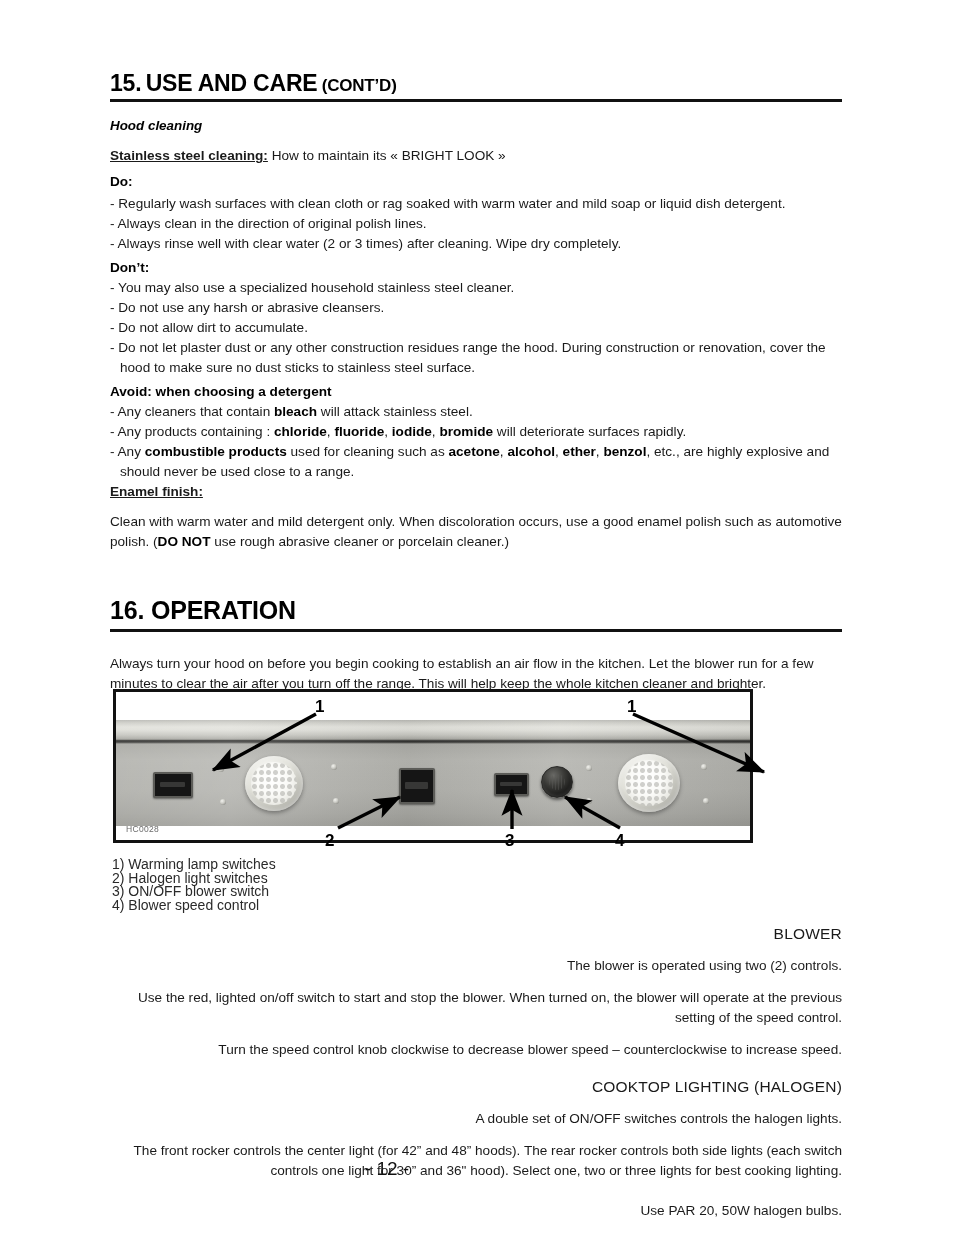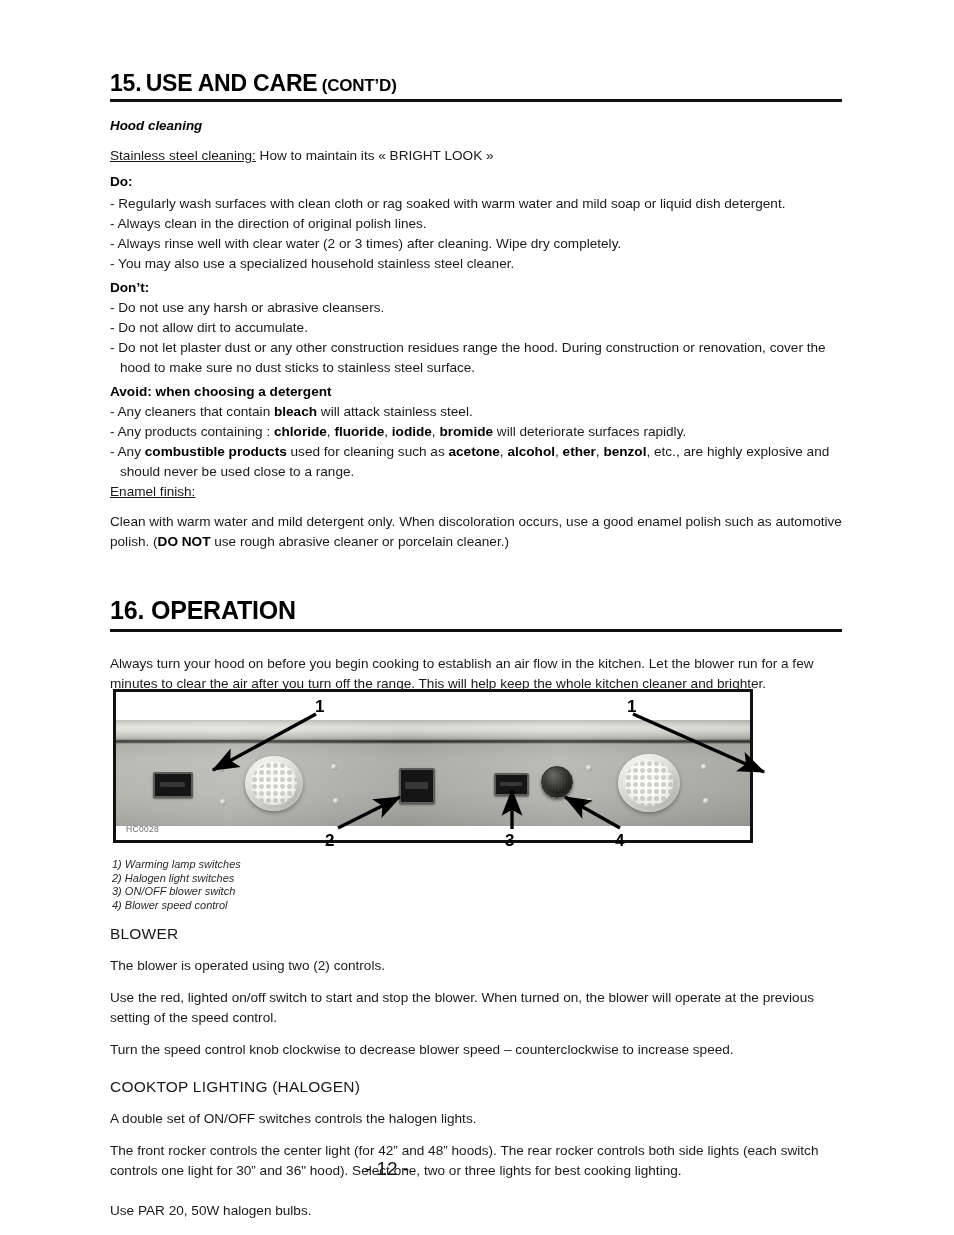--- a/index.html
+++ b/index.html
@@ -67,21 +67,21 @@
   .gap-6  { margin-top: 6px; }
   .gap-4  { margin-top: 4px; }
   .gap-2  { margin-top: 2px; }
 
   .subhead-italic {
     font-size: 13.4px;
     font-weight: bold;
     font-style: italic;
     color: #000;
   }
-  .underlined { text-decoration: underline; }
+  .underlined { text-decoration: underline; font-weight: bold; }
   .b { font-weight: bold; color: #000; }
   .hang {
     padding-left: 10px;
     text-indent: -10px;
   }
 
   
   .figure {
     position: absolute;
     left: 113px;
@@ -206,22 +206,21 @@
     width: 954px;
     height: 1235px;
     pointer-events: none;
     overflow: visible;
   }
 
   .legend {
     position: absolute;
     left: 112px;
     top: 858px;
-    font-style: italic;
-    font-size: 11px;
+    font-size: 14px;
     line-height: 13.6px;
     color: #2a2a2a;
   }
 
   .h-sub {
     font-size: 15.5px;
     color: #1a1a1a;
     letter-spacing: 0.2px;
   }
 
@@ -251,23 +250,23 @@
     <div class="p subhead-italic gap-14">Hood cleaning</div>
 
     <div class="p gap-10">
       <span class="underlined">Stainless steel cleaning:</span><span> How to maintain its « BRIGHT LOOK »</span>
     </div>
 
     <div class="p b gap-6">Do:</div>
     <div class="p gap-2 hang">- Regularly wash surfaces with clean cloth or rag soaked with warm water and mild soap or liquid dish detergent.</div>
     <div class="p hang">- Always clean in the direction of original polish lines.</div>
     <div class="p hang">- Always rinse well with clear water (2 or 3 times) after cleaning. Wipe dry completely.</div>
+    <div class="p b gap-4">Don’t:</div>
+
     <div class="p hang">- You may also use a specialized household stainless steel cleaner.</div>
-
-    <div class="p b gap-4">Don’t:</div>
     <div class="p hang">- Do not use any harsh or abrasive cleansers.</div>
     <div class="p hang">- Do not allow dirt to accumulate.</div>
     <div class="p hang">- Do not let plaster dust or any other construction residues range the hood. During construction or renovation, cover the hood to make sure no dust sticks to stainless steel surface.</div>
 
     <div class="p b gap-4">Avoid: when choosing a detergent</div>
 
     <div class="p hang">
       <span>- Any cleaners that contain </span><span class="b">bleach</span><span> will attack stainless steel.</span>
     </div>
 
@@ -349,21 +348,21 @@
   <div class="callout-num" style="left:505px; top:832px;">3</div>
   <div class="callout-num" style="left:615px; top:832px;">4</div>
 
   <div class="legend">
     <div>1) Warming lamp switches</div>
     <div>2) Halogen light switches</div>
     <div>3) ON/OFF blower switch</div>
     <div>4) Blower speed control</div>
   </div>
 
-  <div style="position:absolute; left:110px; top:925px; width:732px;">
+  <div style="position:absolute; left:110px; top:925px; width:732px;text-align:right;">
     <div class="h-sub">BLOWER</div>
     <div class="p" style="margin-top:13px">The blower is operated using two (2) controls.</div>
     <div class="p" style="margin-top:12px">Use the red, lighted on/off switch to start and stop the blower. When turned on, the blower will operate at the previous setting of the speed control.</div>
     <div class="p" style="margin-top:12px">Turn the speed control knob clockwise to decrease blower speed – counterclockwise to increase speed.</div>
 
     <div class="h-sub" style="margin-top:18px">COOKTOP LIGHTING (HALOGEN)</div>
     <div class="p" style="margin-top:13px">A double set of ON/OFF switches controls the halogen lights.</div>
     <div class="p" style="margin-top:12px">The front rocker controls the center light (for 42” and 48” hoods). The rear rocker controls both side lights (each switch controls one light for 30” and 36" hood). Select one, two or three lights for best cooking lighting.</div>
     <div class="p" style="margin-top:20px">Use PAR 20, 50W halogen bulbs.</div>
   </div>

